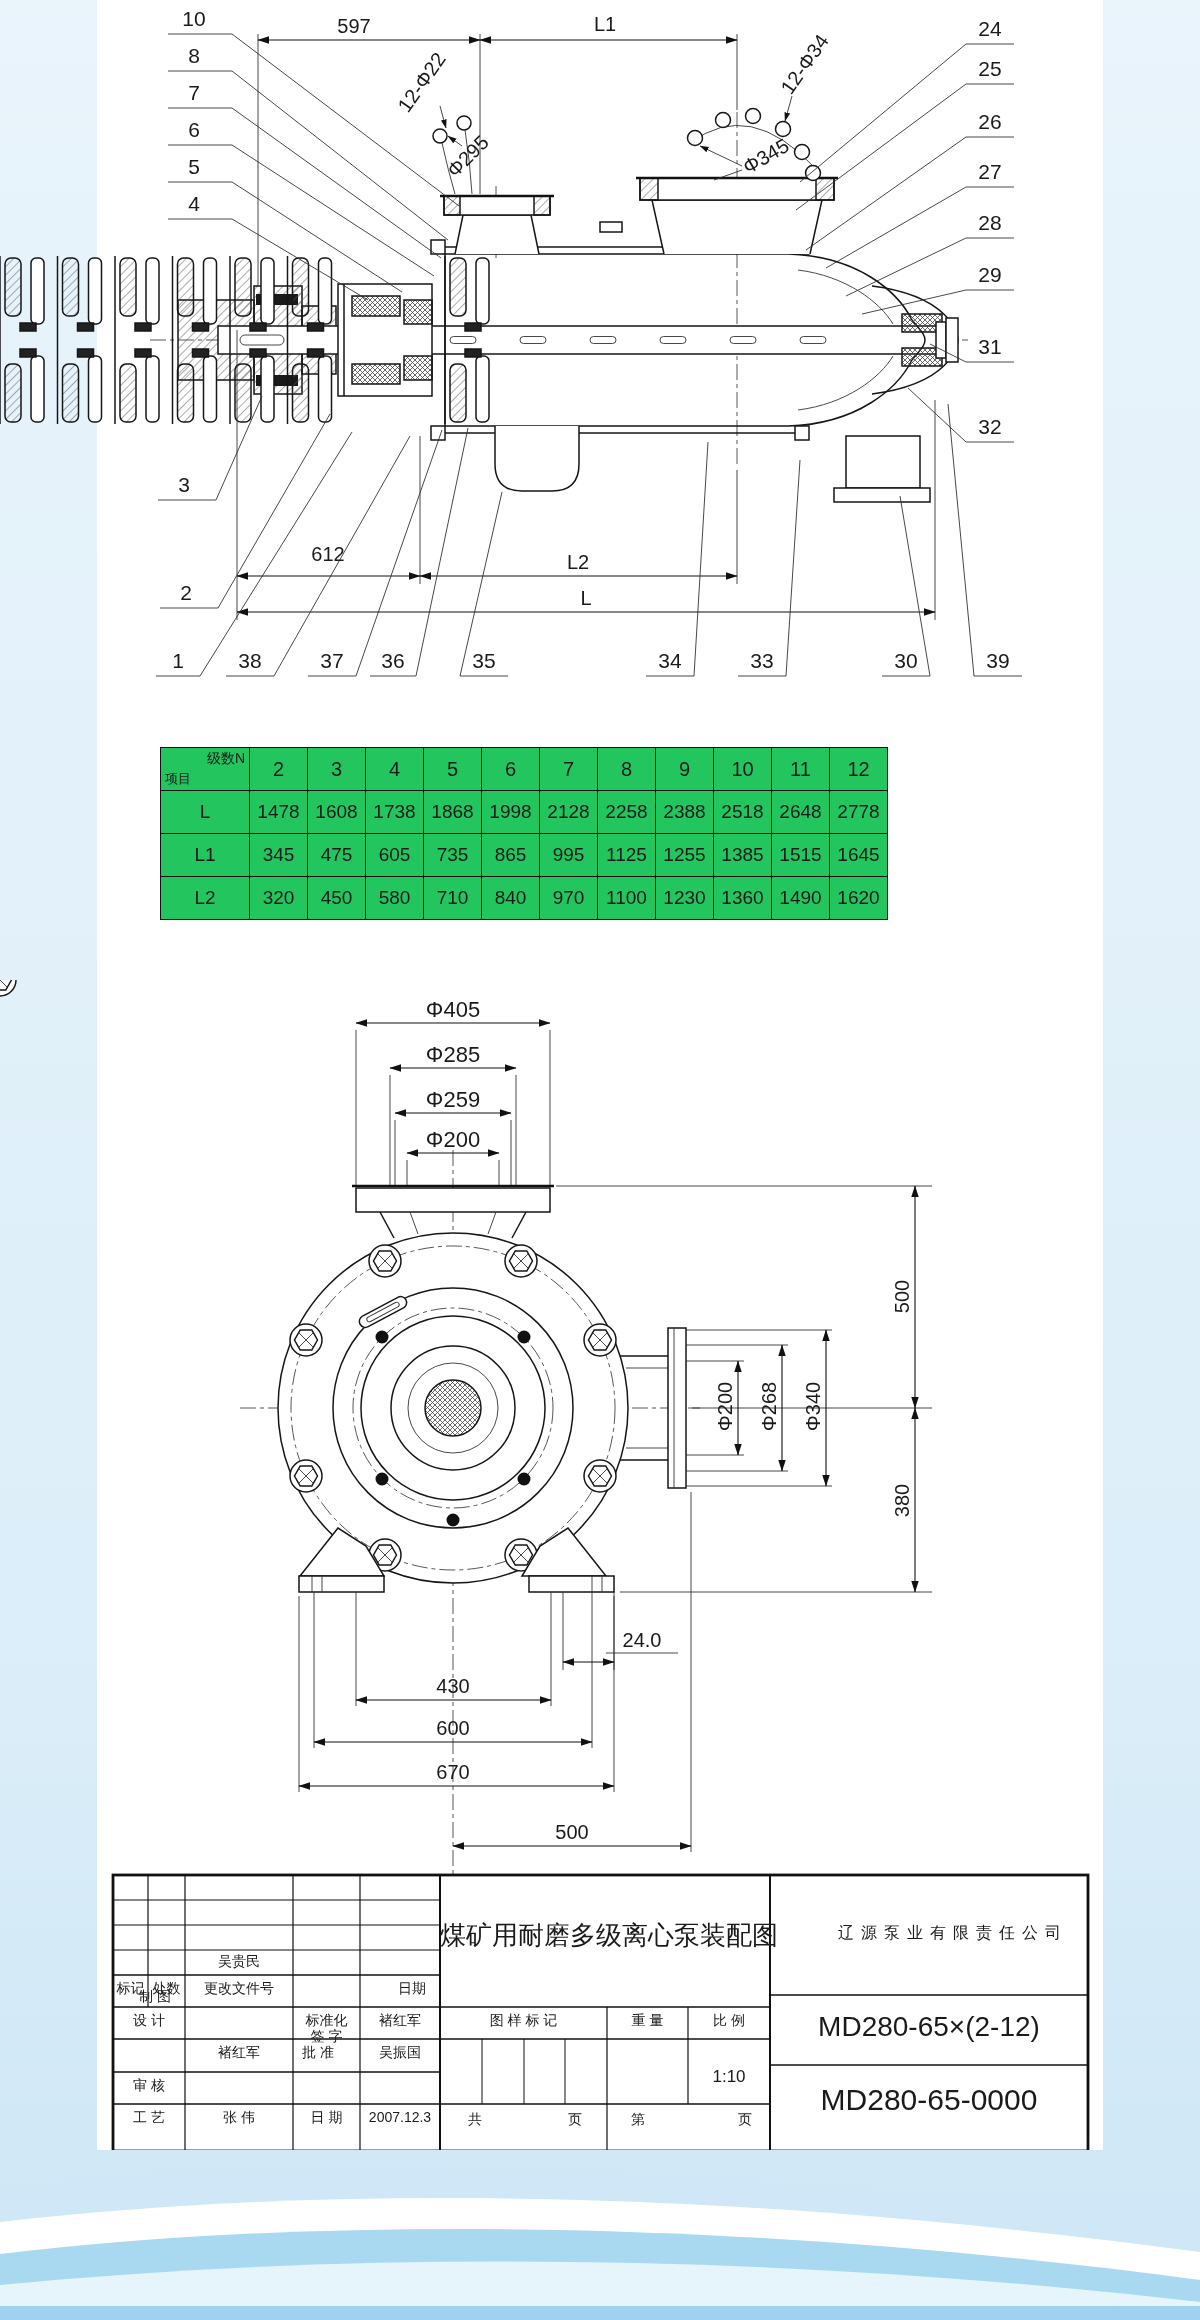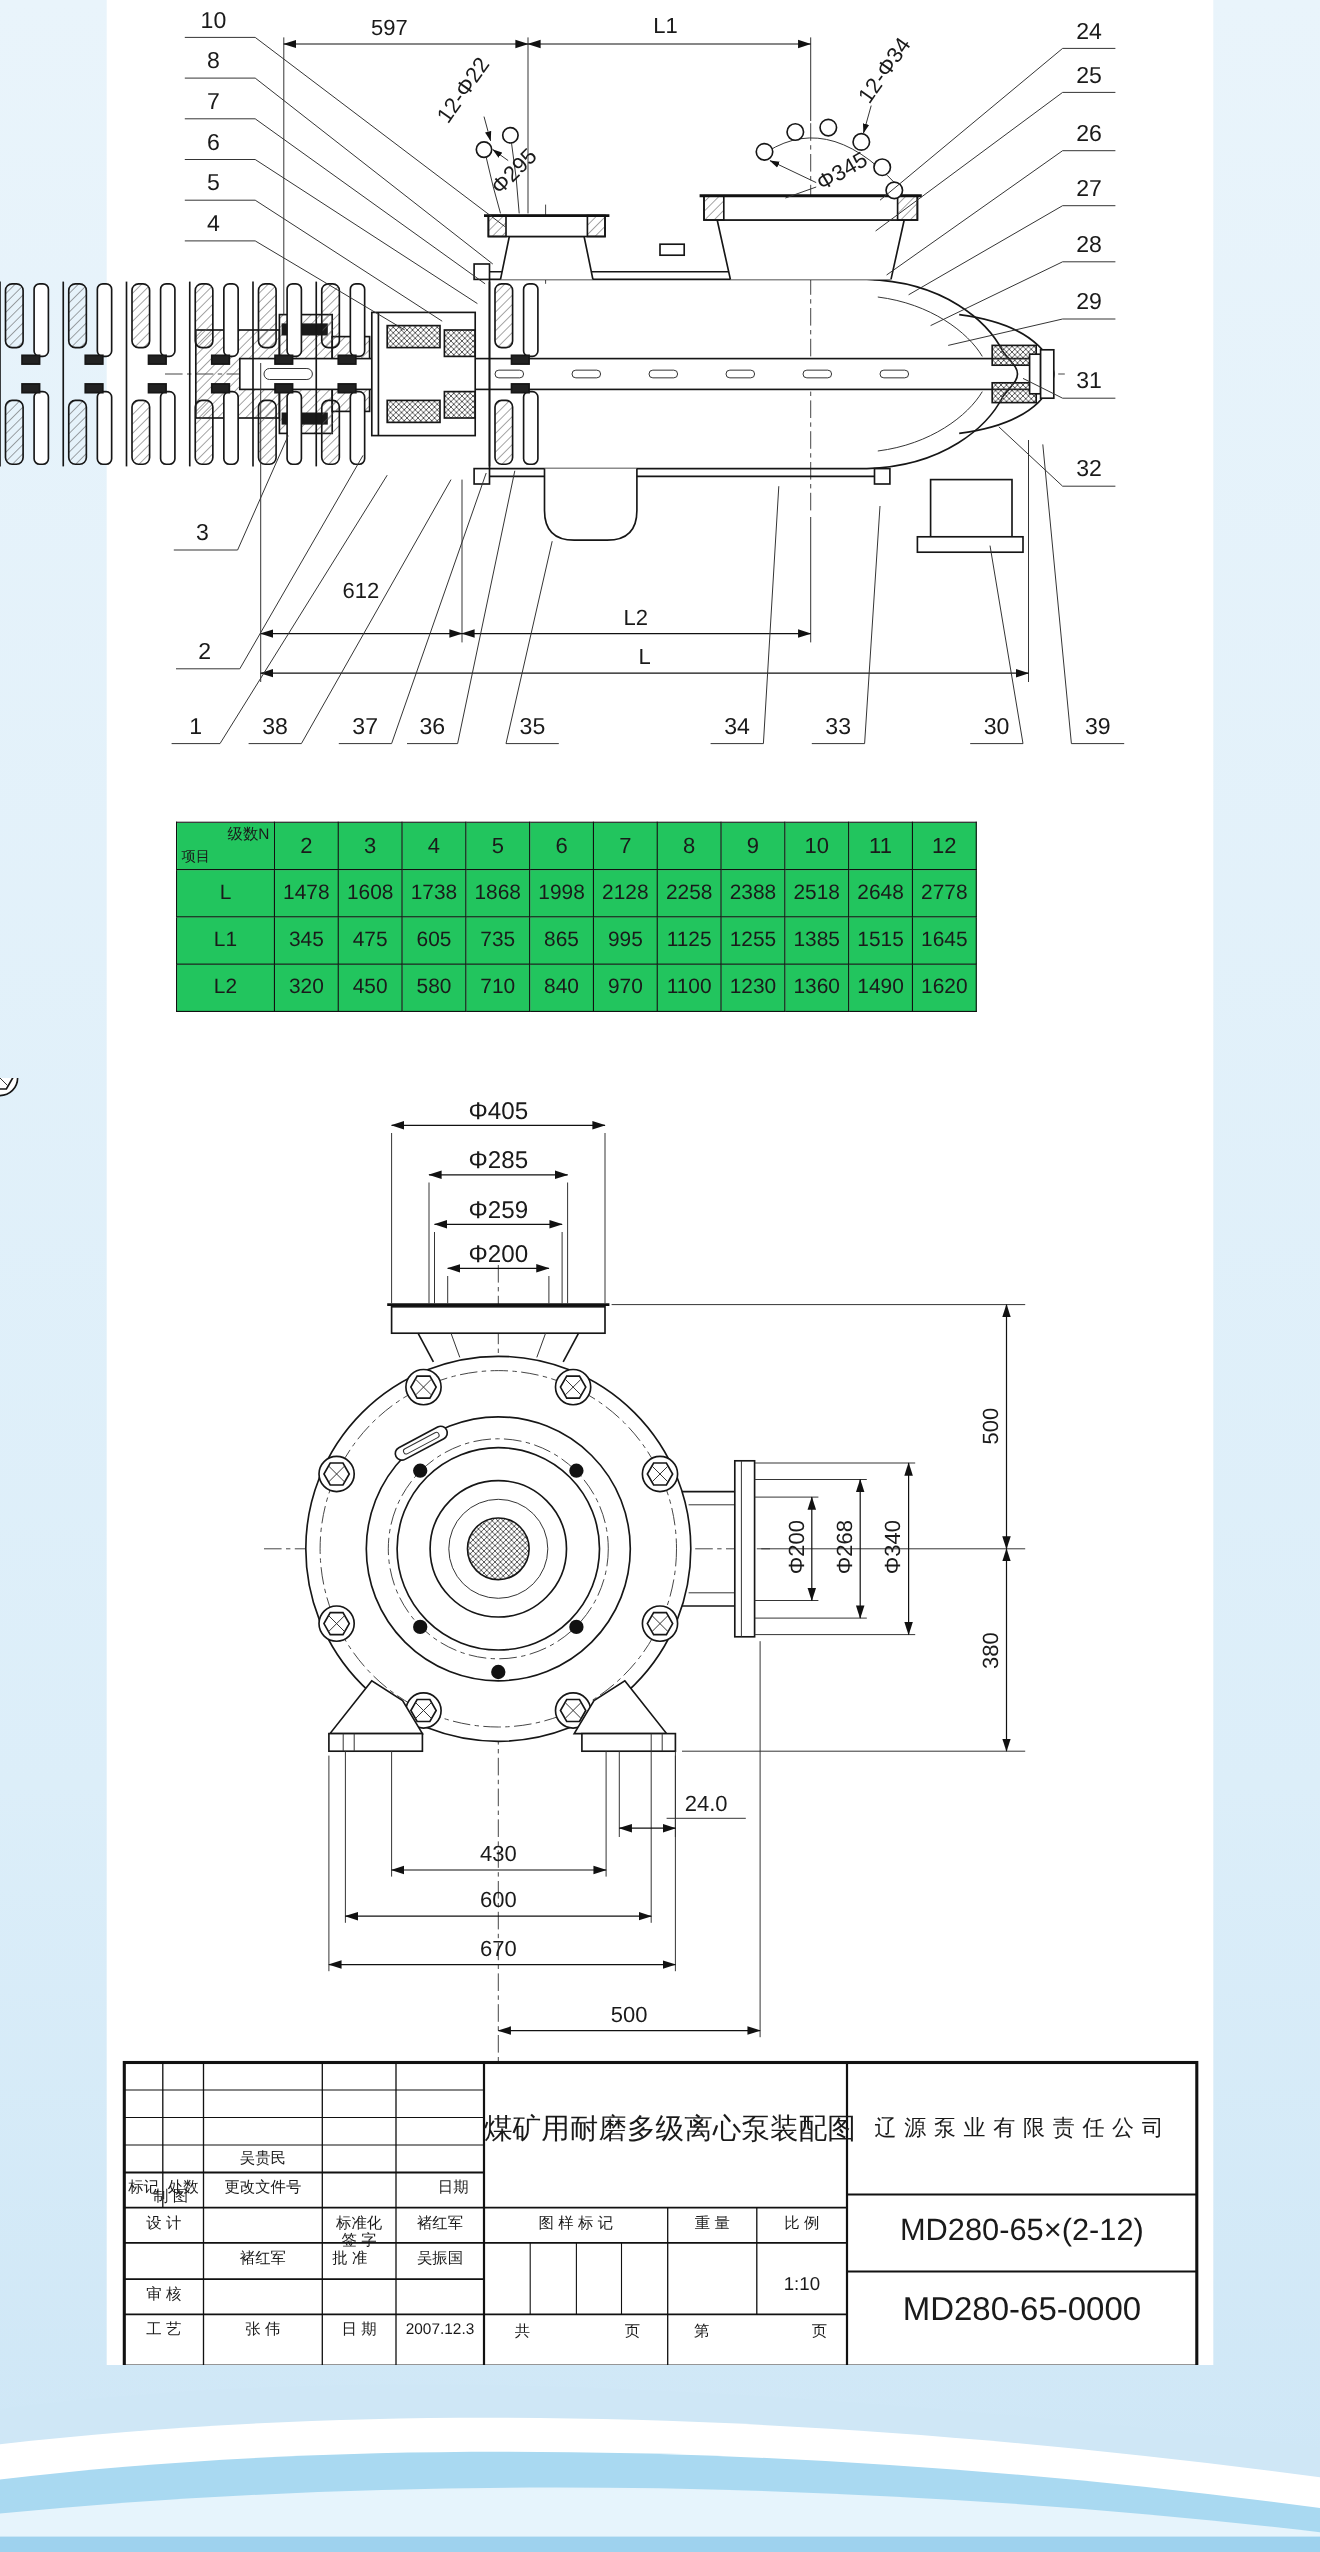--- a/index.html
+++ b/index.html
@@ -252,21 +252,21 @@
 <div class="lbl co" style="left:964px;top:264px;">29</div>
 <div class="lbl co" style="left:964px;top:336px;">31</div>
 <div class="lbl co" style="left:964px;top:416px;">32</div>
 
 <div class="lbl dimtxt" style="left:322px;top:16px;width:64px;">597</div>
 <div class="lbl dimtxt" style="left:580px;top:14px;width:50px;">L1</div>
 <div class="lbl dimtxt rot" style="left:382px;top:72px;width:80px;transform:rotate(-55deg);">12-Φ22</div>
 <div class="lbl dimtxt rot" style="left:433px;top:146px;width:70px;transform:rotate(-45deg);">Φ295</div>
 <div class="lbl dimtxt rot" style="left:763px;top:54px;width:84px;transform:rotate(-55deg);">12-Φ34</div>
 <div class="lbl dimtxt rot" style="left:731px;top:146px;width:70px;transform:rotate(-30deg);">Φ345</div>
-<div class="lbl dimtxt" style="left:296px;top:528px;width:64px;">612</div>
+<div class="lbl dimtxt" style="left:296px;top:544px;width:64px;">612</div>
 <div class="lbl dimtxt" style="left:546px;top:552px;width:64px;">L2</div>
 <div class="lbl dimtxt" style="left:554px;top:588px;width:64px;">L</div>
 
 <table class="ptab">
   <colgroup>
       <col style="width:88px">
       <col span="11" style="width:58px">
     </colgroup>
   <tbody>
       <tr>
@@ -509,21 +509,21 @@
     <line x1="482" y1="179" x2="482" y2="244" stroke-width="1"></line>
     <line x1="524" y1="179" x2="524" y2="244" stroke-width="1"></line>
     <line x1="565" y1="179" x2="565" y2="244" stroke-width="1"></line>
 
     <line x1="770" y1="135" x2="1088" y2="135" stroke-width="1.6"></line>
     <line x1="770" y1="205" x2="1088" y2="205" stroke-width="1.6"></line>
   </g>
 </svg>
 
 <div class="lbl" style="left:440px;top:1922px;width:330px;font-size:26px;">煤矿用耐磨多级离心泵装配图</div>
-<div class="lbl" style="left:778px;top:1925px;width:304px;font-size:20px;letter-spacing:7px;">辽源泵业有限责任公司</div>
+<div class="lbl" style="left:801px;top:1925px;width:304px;font-size:16px;letter-spacing:7px;">辽源泵业有限责任公司</div>
 <div class="lbl" style="left:770px;top:2012px;width:318px;font-size:28px;">MD280-65×(2-12)</div>
 <div class="lbl" style="left:770px;top:2084px;width:318px;font-size:30px;">MD280-65-0000</div>
 
 <div class="lbl tb" style="left:113px;top:1981px;width:35px;">标记</div>
 <div class="lbl tb" style="left:148px;top:1981px;width:37px;">处数</div>
 <div class="lbl tb" style="left:185px;top:1981px;width:108px;">更改文件号</div>
 <div class="lbl tb" style="left:293px;top:1981px;width:67px;margin-top:48px;">签 字</div>
 <div class="lbl tb" style="left:360px;top:1981px;width:104px;">日期</div>
 
 <div class="lbl tb" style="left:113px;top:2013px;width:72px;">设 计</div>

